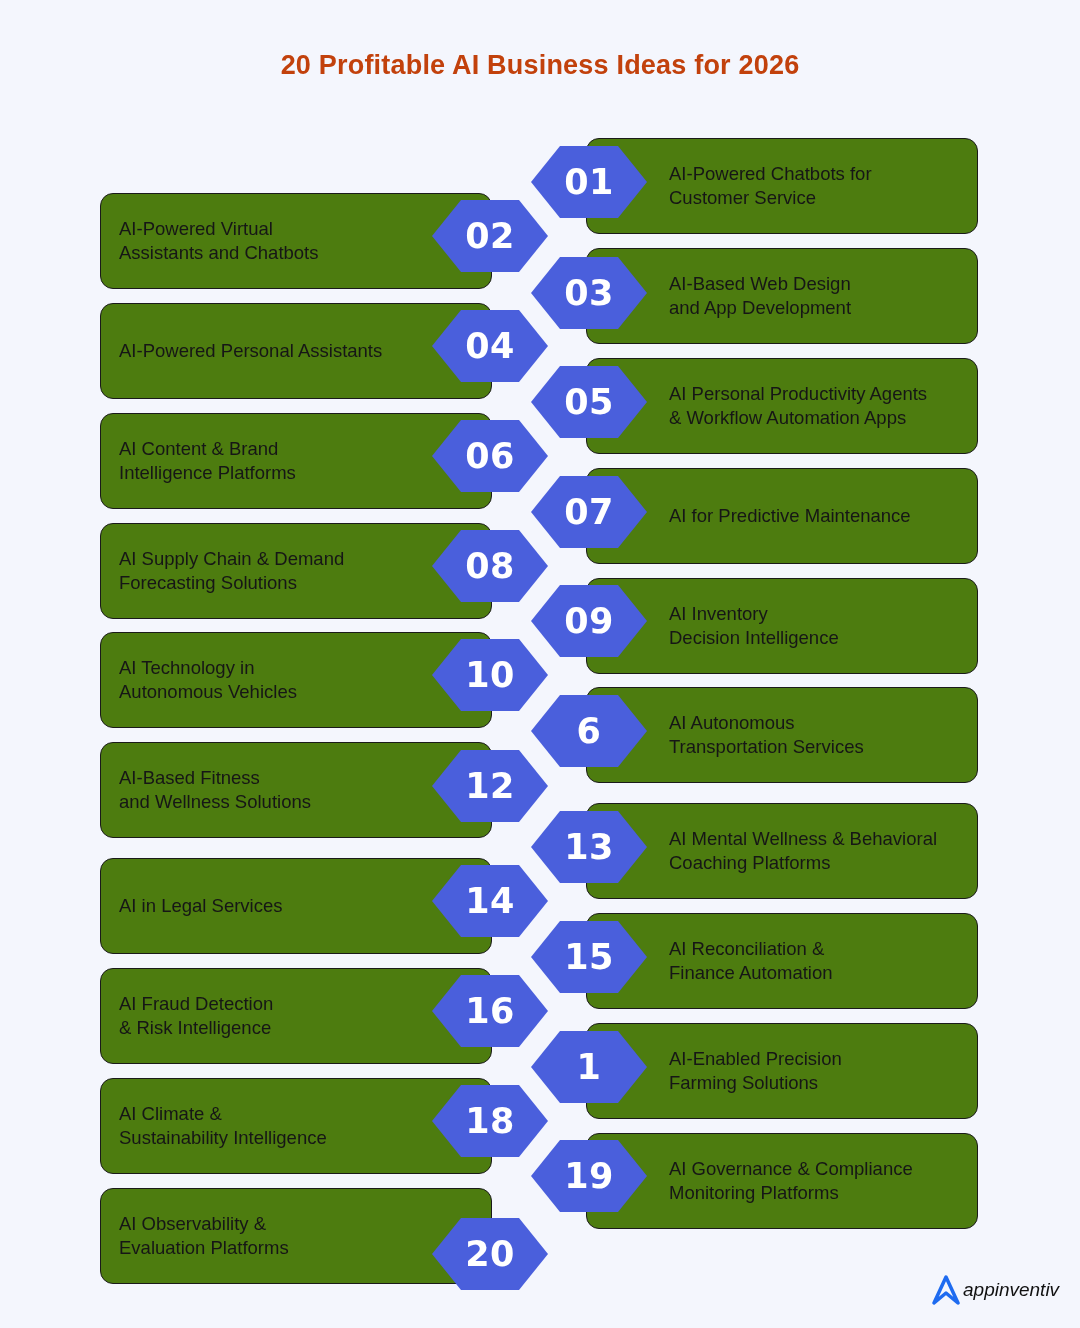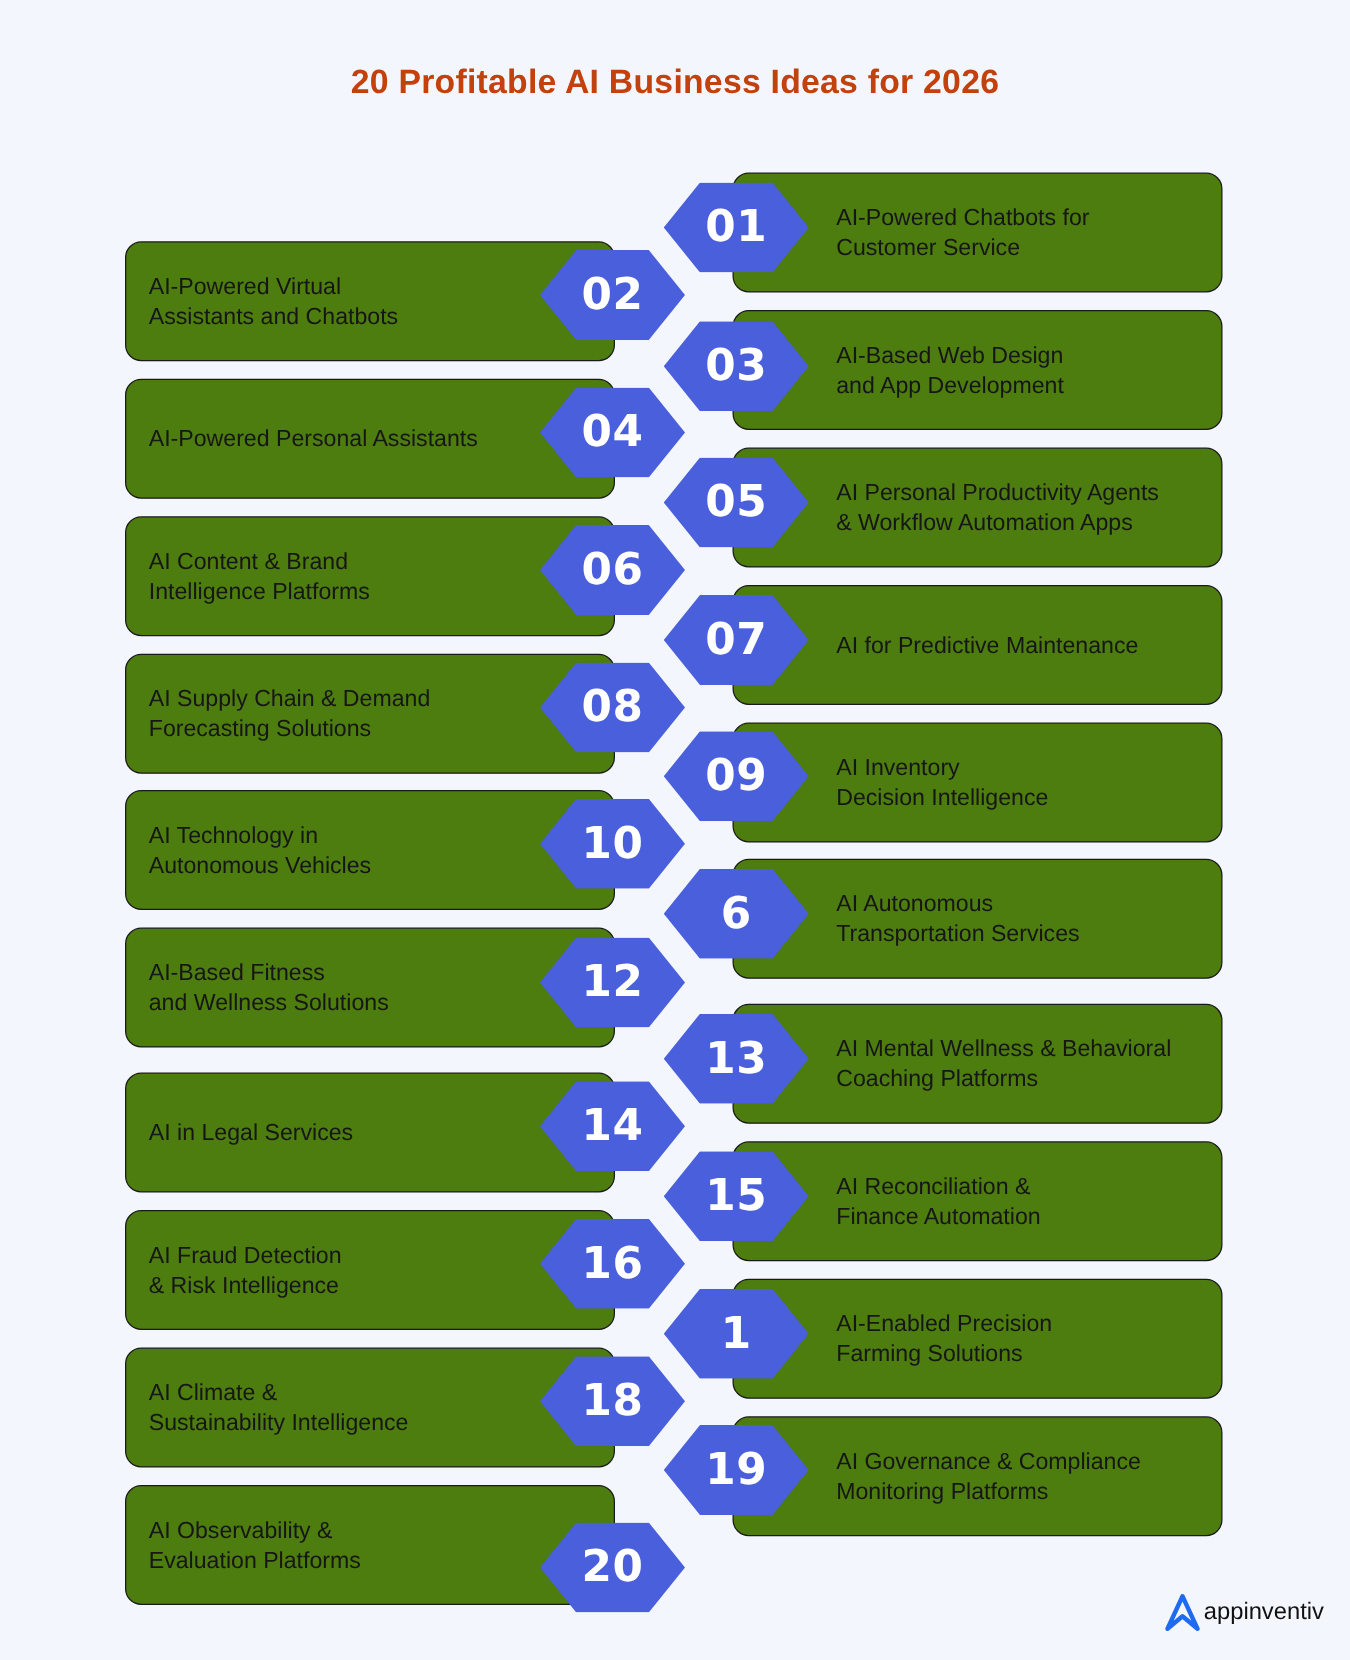--- a/index.html
+++ b/index.html
@@ -9,21 +9,21 @@
   .box.right { left:586px; width:392px; }
   .box.left { left:100px; width:392px; }
   .box .txt { position:absolute; top:50%; transform:translateY(-50%); font-size:18.5px; line-height:24px; color:#161616; white-space:pre-line; }
   .box.right .txt { left:82px; right:18px; text-align:left; }
   .box.left .txt { right:80px; left:18px; }
   .hex { position:absolute; width:116px; height:72px; background:#4a5fdc; clip-path:polygon(25% 0, 75% 0, 100% 50%, 75% 100%, 25% 100%, 0 50%); display:flex; align-items:center; justify-content:center; }
   .hex span { color:#fff; font-weight:700; font-size:35px; font-family:"DejaVu Sans", sans-serif; letter-spacing:0.5px; }
   .hex.odd { left:531px; }
   .hex.even { left:432px; }
   .logo { position:absolute; left:932px; top:1275px; display:flex; align-items:center; }
-  .logo span { font-size:19px; color:#111; margin-left:3px; font-family:"Liberation Sans", sans-serif; }
+  .logo span { font-size:19px; color:#111; margin-left:3px; font-family:"Liberation Sans", sans-serif;font-style:italic; }
 </style>
 </head>
 <body>
 
 <div class="title">20 Profitable AI Business Ideas for 2026</div>
 
 <div class="box right" style="top:138px">
     <div class="txt">AI-Powered Chatbots for
 Customer Service</div>
   </div>

